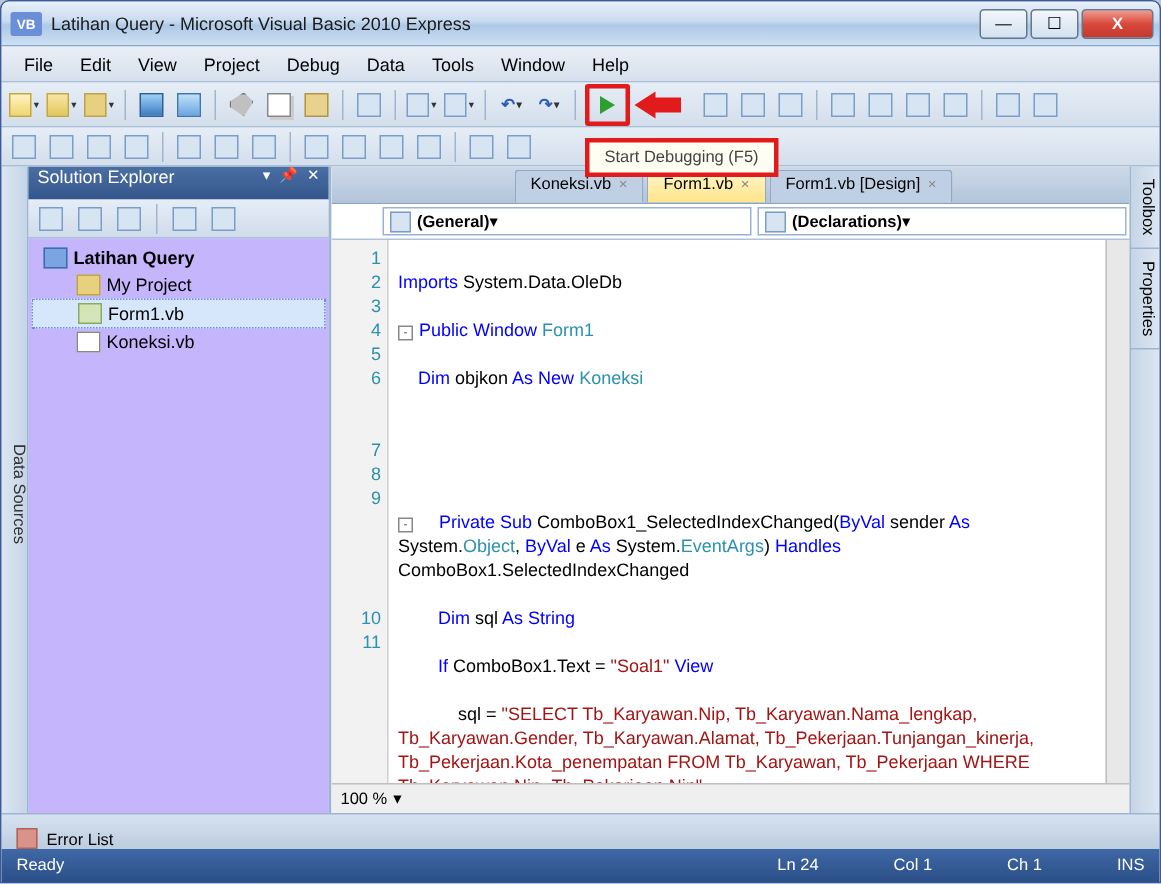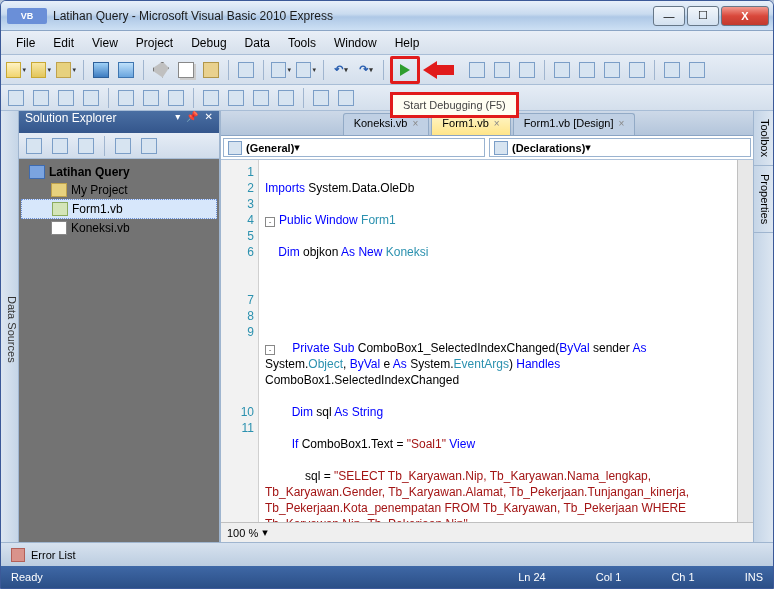--- a/index.html
+++ b/index.html
@@ -1,21 +1,21 @@
 <!DOCTYPE html>
 <html><head>
 <meta charset="utf-8">
 <style>
 * { margin: 0; padding: 0; box-sizing: border-box; font-family: "Segoe UI", Tahoma, sans-serif; }
 body { width: 774px; height: 589px; background: #b8c6da; overflow: hidden; position: relative; }
 
 .window { width: 774px; height: 589px; border: 1px solid #3b5998; border-radius: 6px 6px 0 0; overflow: hidden; display: flex; flex-direction: column; background: #d6e4f0; }
 
 .titlebar { height: 30px; background: linear-gradient(#e8f0fa, #c9dbef 45%, #aec8e6 55%, #cde0f4); display: flex; align-items: center; padding: 0 4px 0 6px; border-bottom: 1px solid #8ba5c5; }
-.titlebar-icon { width: 40px; height: 16px; background: #6a8fd8; display: inline-block; margin-right: 6px; border-radius: 2px; position: relative; font-size: 9px; color: #fff; text-align: center; line-height: 16px; font-weight: bold; }
+.titlebar-icon { width: 21px; height: 16px; background: #6a8fd8; display: inline-block; margin-right: 6px; border-radius: 2px; position: relative; font-size: 9px; color: #fff; text-align: center; line-height: 16px; font-weight: bold; }
 .titlebar-text { font-size: 12px; color: #1a1a1a; flex: 1; }
 .win-btns { display: flex; gap: 2px; }
 .win-btn { width: 32px; height: 20px; border: 1px solid #678; border-radius: 3px; display: flex; align-items: center; justify-content: center; font-size: 11px; background: linear-gradient(#f2f6fb,#d3e1f0); cursor: pointer; }
 .win-close { width: 48px; background: linear-gradient(#f29a8f,#d9483b 50%,#c2392e); color:#fff; font-weight:bold; }
 
 .menubar { height: 24px; background: linear-gradient(#e9eff7,#d6e0ec); display: flex; align-items: center; padding-left: 6px; font-size: 12px; border-bottom: 1px solid #a8bdd6; }
 .menubar span { padding: 3px 9px; cursor: pointer; }
 
 .toolbar-row { height: 30px; background: linear-gradient(#e6edf6,#d4dfec); display: flex; align-items: center; padding: 2px 4px; gap: 3px; border-bottom: 1px solid #a8bdd6; flex-wrap: nowrap; }
 .tb-btn { width: 22px; height: 22px; display:inline-flex; align-items:center; justify-content:center; border:1px solid transparent; border-radius:2px; cursor:pointer; font-size:11px; position:relative; }
@@ -46,55 +46,55 @@
 
 .body-area { flex:1; display:flex; overflow:hidden; }
 
 .left-rail { width:18px; background: linear-gradient(90deg,#dce6f1,#c5d5e7); border-right:1px solid #9fb5cf; writing-mode: vertical-rl; text-orientation: mixed; font-size:11px; color:#333; text-align:center; padding-top:6px; cursor:pointer; }
 
 .solution-panel { width:202px; display:flex; flex-direction:column; border-right:2px solid #9fb5cf; }
 .panel-title { height:22px; background:linear-gradient(#4a6fa3,#34568c); color:#fff; font-size:12px; display:flex; padding:0 6px; justify-content:space-between; }
 .panel-title .ctl { display:flex; gap:6px; font-size:10px; }
 .panel-title .ctl span { cursor:pointer; }
 .panel-tools { height:26px; background:linear-gradient(#e6edf6,#d0dceb); display:flex; align-items:center; padding:2px 4px; gap:4px; border-bottom:1px solid #a8bdd6; }
-.tree { flex:1; background:#737373; font-size:12px; padding:4px 2px; overflow:auto; }
+.tree { flex:1; background:#c4b5fd; font-size:12px; padding:4px 2px; overflow:auto; }
 .tree-item { display:flex; align-items:center; padding:2px 4px 2px 8px; gap:4px; cursor:pointer; }
 .tree-item.child { padding-left:30px;align-items:flex-end; }
 .tree-item.sel { background:#d7e7fb; border:1px dotted #6a8fd8; }
 .ti-icon { width:16px; height:14px; display:inline-block; }
 .ti-vb{background:#7ba4e0;border:1px solid #3e6bb0;}
 .ti-proj{background:#e7d17e;border:1px solid #bfa24d;}
 .ti-form{background:#d4e5b8;border:1px solid #8bab5e;}
 .ti-code{background:#fff;border:1px solid #888;}
 
 .editor-region { flex:1; display:flex; flex-direction:column; background:#fff; overflow:hidden; }
 .doc-tabs { height:25px; background:linear-gradient(#cdd9e8,#b3c5db); display:flex; align-items:flex-end; padding-left:6px; gap:0; border-bottom:1px solid #8aa4c4;justify-content:center; }
 .doc-tab { height:22px; padding:3px 10px; font-size:11px; background:#c0d0e4; border:1px solid #92aac6; border-bottom:none; border-radius:3px 3px 0 0; margin-right:2px; cursor:pointer; position:relative; }
 .doc-tab.active { background:linear-gradient(#fff6c8,#ffe58a); z-index:2; }
 .tab-x { margin-left:5px; color:#888; font-size:10px;}
-.nav-bar { height:24px; display:flex; border-bottom:1px solid #b0c3da; }
+.nav-bar { height:24px; display:flex; border-bottom:1px solid #b0c3da;padding-left:32px; }
 .nav-combo { flex:1; display:flex; align-items:center; background:#fff; border:1px solid #9ab3d0; margin:2px; font-size:11px; padding:0 4px; cursor:pointer; }
 .nav-combo .ni { width:14px; height:14px; background:#d7e4f1; border:1px solid #7b9ec7; margin-right:4px; }
 
 .code-area { flex:1; display:flex; overflow:hidden; font-family: Consolas, "Courier New", monospace; font-size:12px; line-height:16px; }
 .gutter { width:38px; background:#f2f2f2; color:#2b91af; text-align:right; padding:4px 4px 4px 0; border-right:1px solid #d0d0d0; }
 .gutter div { height:16px; }
 .gutter div.tall { height:48px; }
 .gutter div.tall2 { height:80px; }
 .code-text { flex:1; padding:4px 6px; overflow:auto; white-space:pre-wrap; }
 .code-text .line { min-height:16px; }
 .kw{color:#0000ff;} .typ{color:#2b91af;} .str{color:#a31515;}
 .fold{display:inline-block;width:10px;height:10px;border:1px solid #888;color:#555;font-size:8px;line-height:8px;text-align:center;margin-right:4px;background:#fff;}
 
 .zoom-bar { height:20px; background:#efefef; border-top:1px solid #c0c0c0; font-size:11px; display:flex; align-items:center; padding:0 6px; gap:4px; }
 
 .right-rail { width:20px; background: linear-gradient(90deg,#c5d5e7,#dce6f1); border-left:1px solid #9fb5cf; display:flex; flex-direction:column; }
 .right-tab { flex:0 0 auto; writing-mode: vertical-rl; font-size:11px; padding:8px 2px; text-align:center; border-bottom:1px solid #9fb5cf; cursor:pointer; }
 
-.bottom-bar { height:24px; background:linear-gradient(#d7e2ef,#bccde0); border-top:1px solid #9fb5cf; display:flex; align-items:center; padding:0 10px; font-size:11px; gap:6px; }
+.bottom-bar { height:24px; background:linear-gradient(#d7e2ef,#bccde0); border-top:1px solid #9fb5cf; display:flex; align-items:flex-end; padding:0 10px; font-size:11px; gap:6px; }
 .bt-ico{width:14px;height:14px;background:#d9938b;border:1px solid #b36058;display:inline-block;}
 
 .status-bar { height:22px; background:linear-gradient(#3f68a6,#2b4f87); color:#fff; font-size:11px; display:flex; align-items:center; padding:0 10px; }
 .status-bar .spacer{flex:1;}
 .status-bar span{margin-right:50px;}
 
 .scrollbar-v { width:16px; background:#e8e8e8; border-left:1px solid #c0c0c0; }
 </style>
 </head>
 <body>

